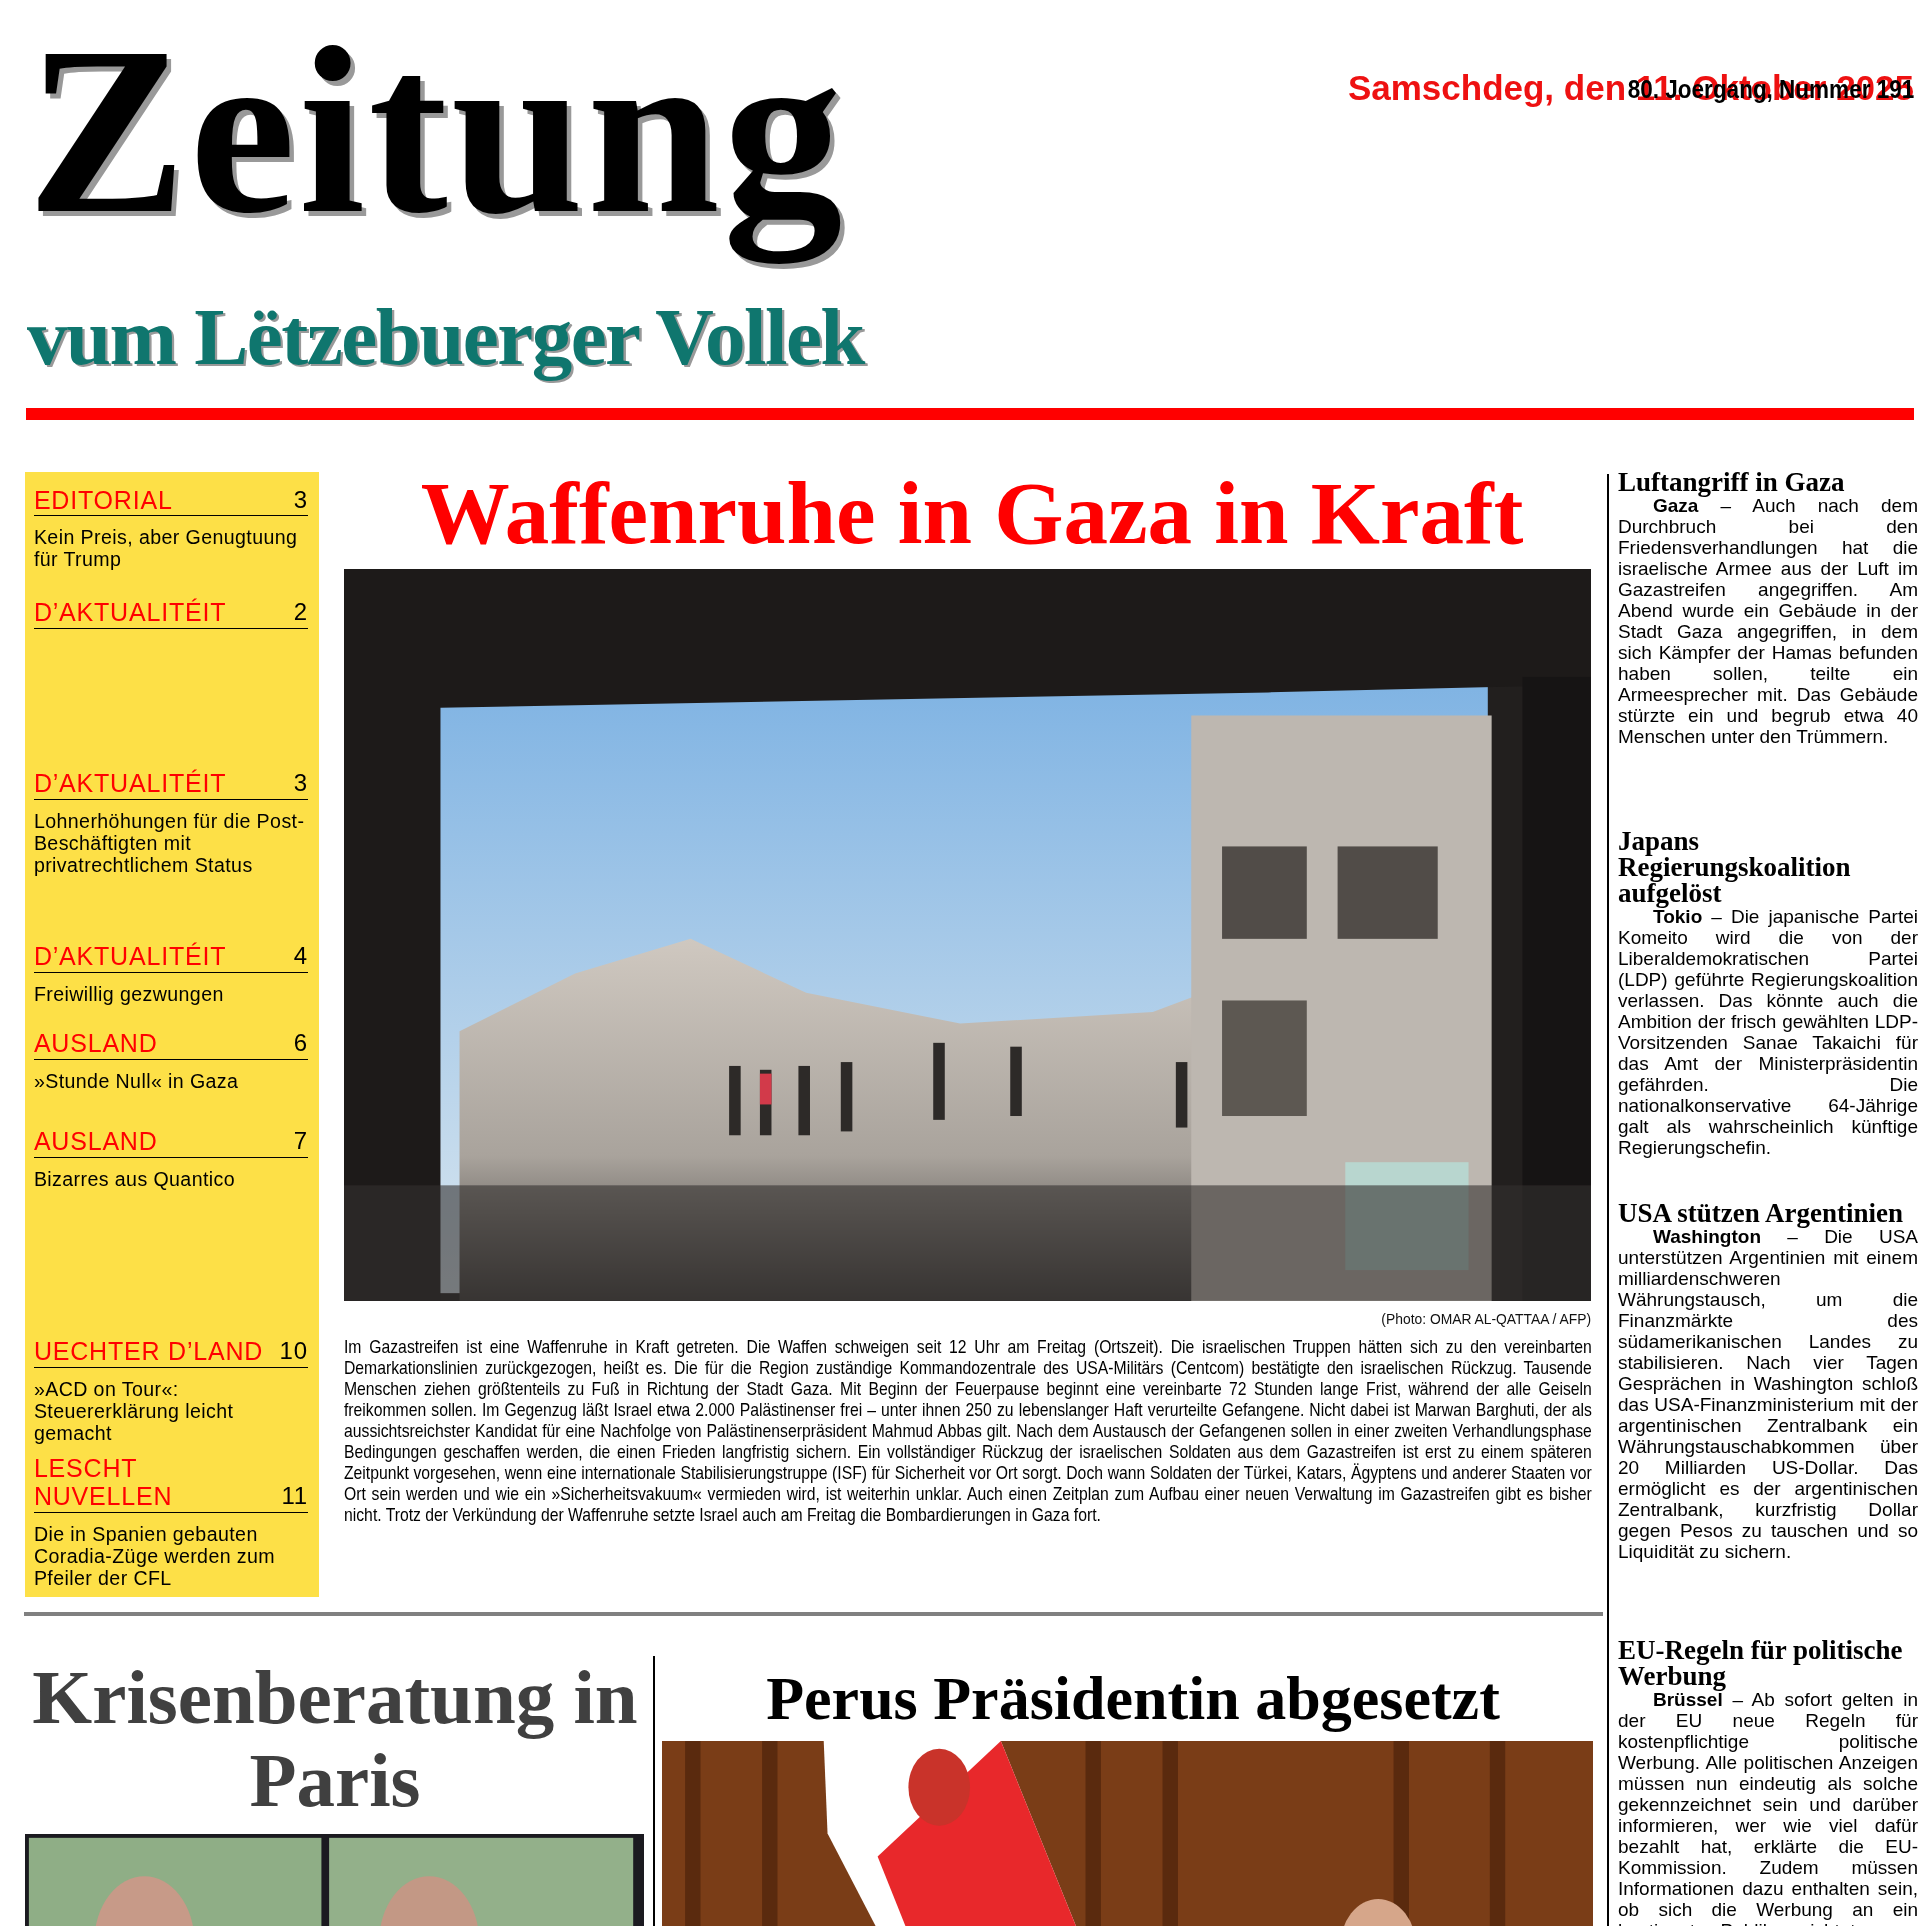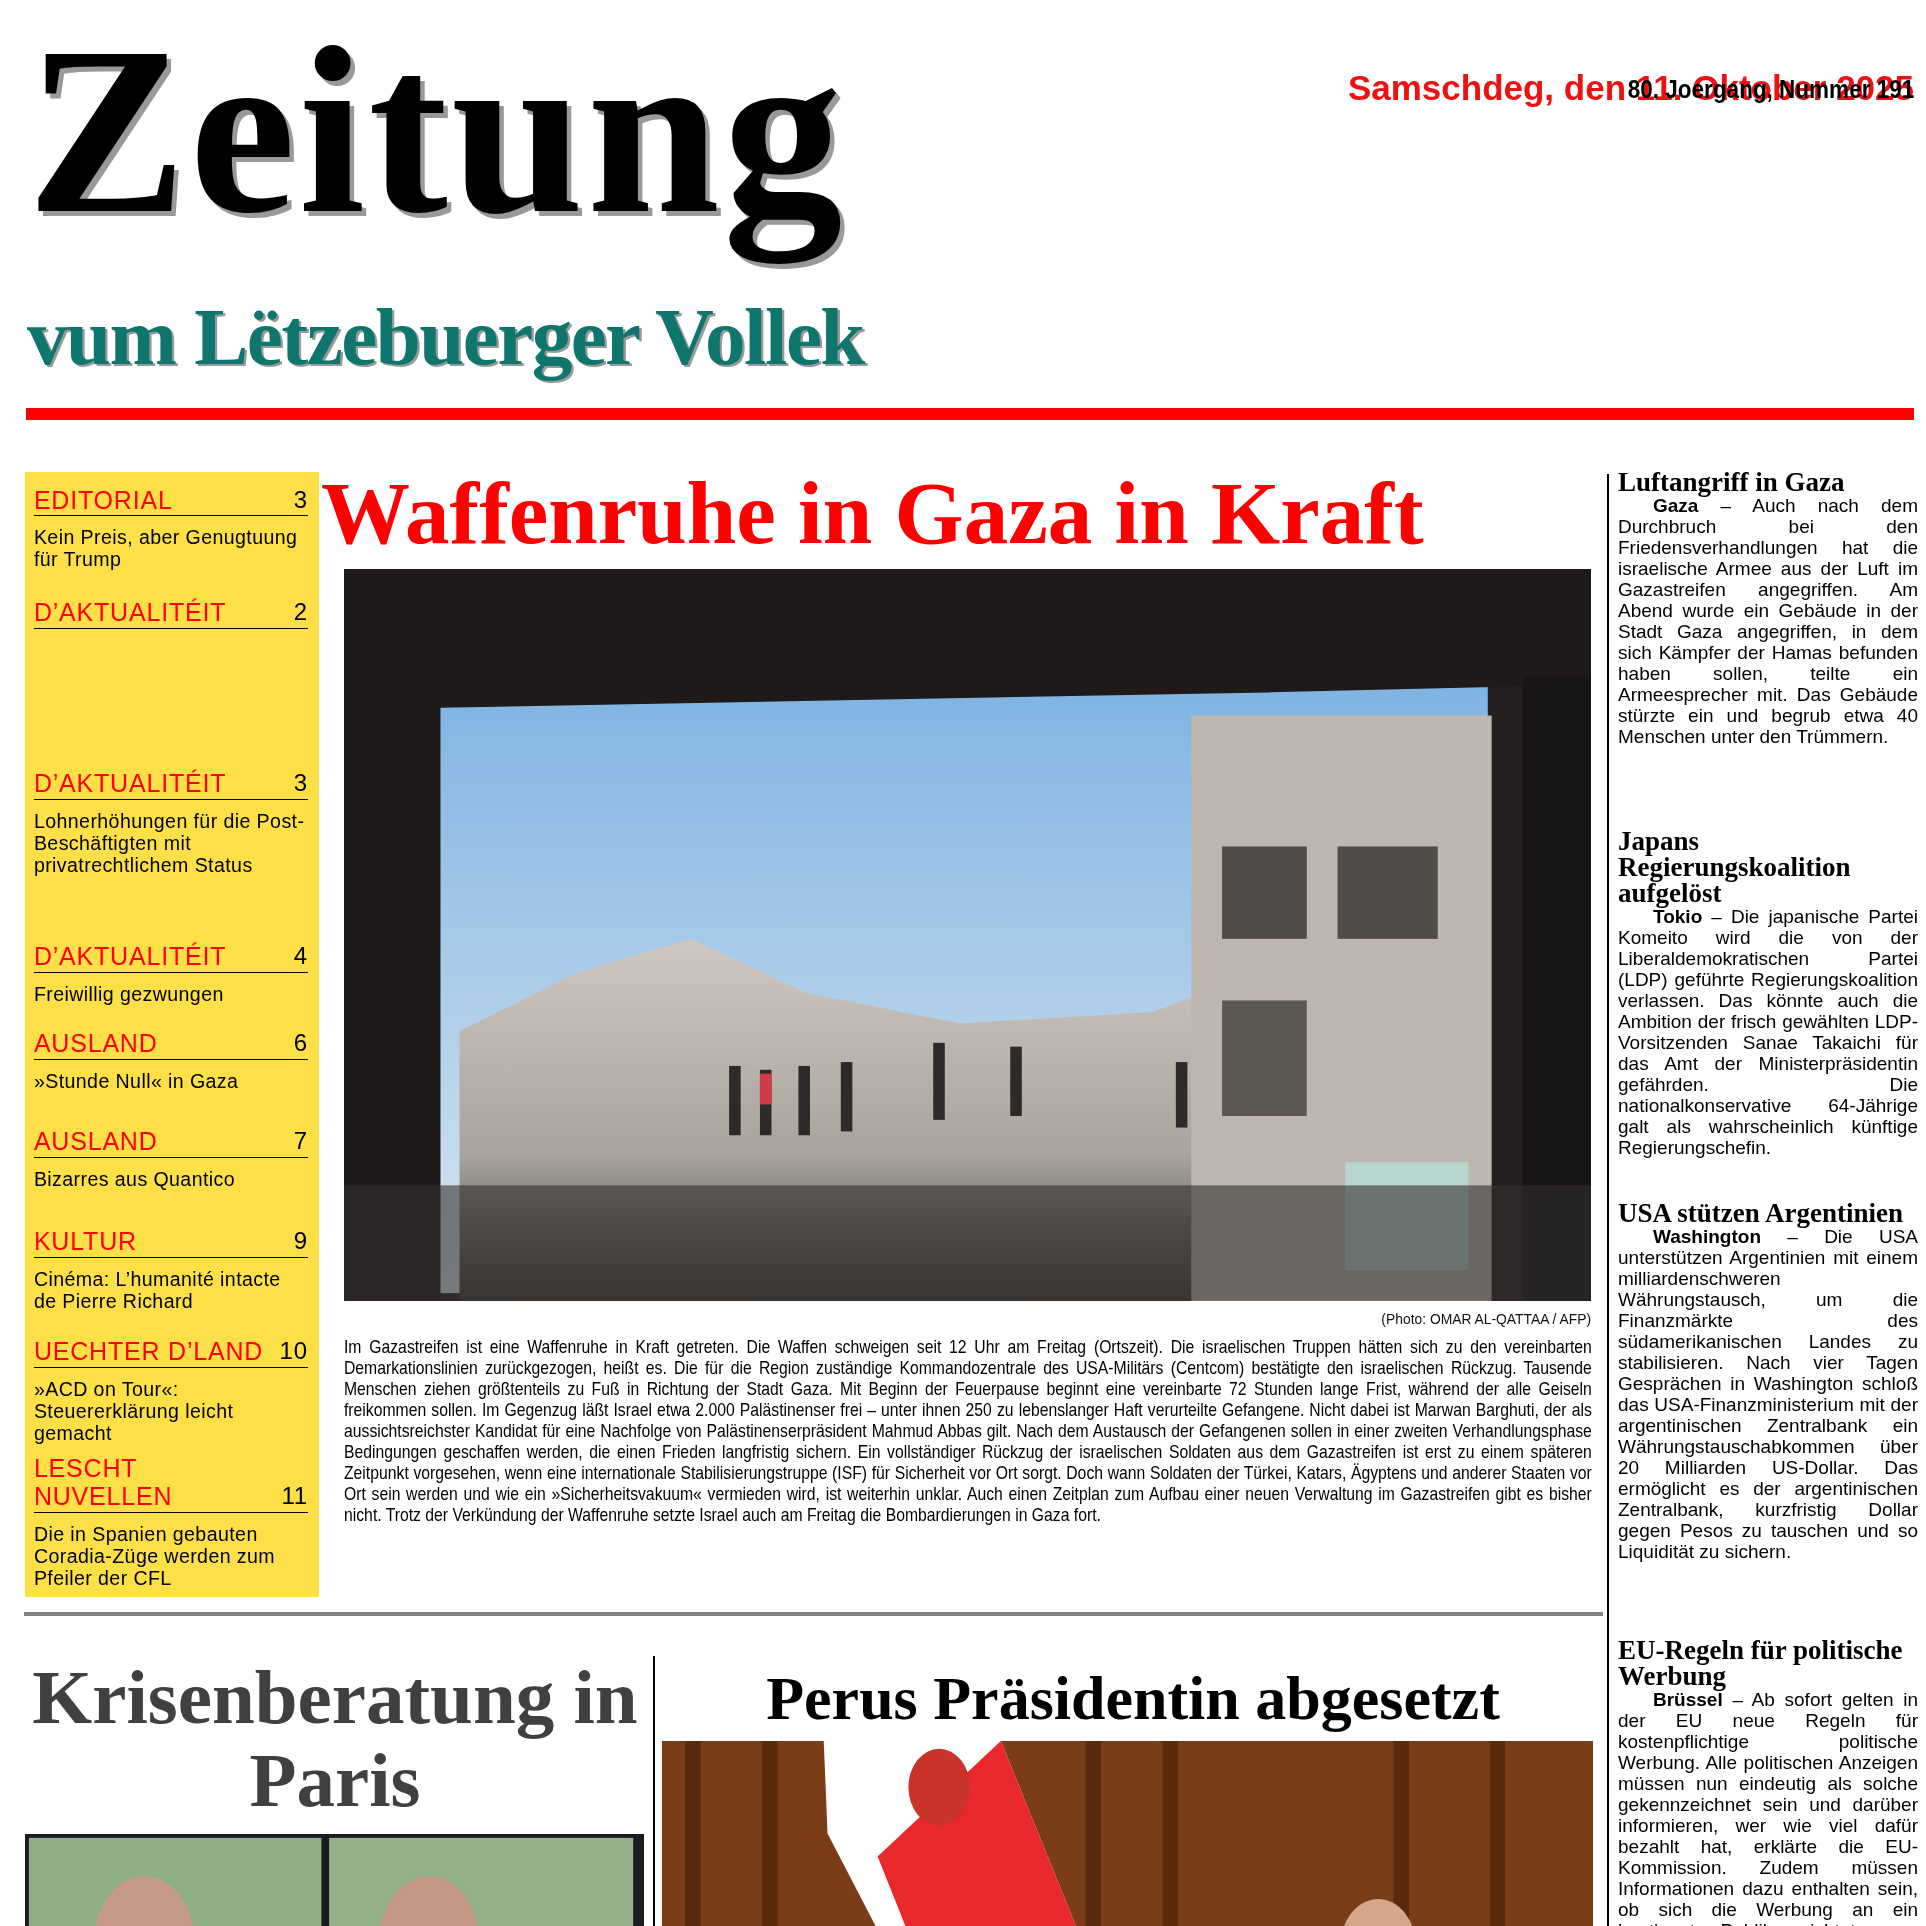--- a/index.html
+++ b/index.html
@@ -15,21 +15,21 @@
 
   
   .toc { left: 25.4px; top: 472px; width: 294px; height: 1125px; background: #fde047; }
   .toc-item { position: absolute; left: 8.5px; width: 274px; }
   .toc-head { display: flex; justify-content: space-between; align-items: flex-end; border-bottom: 1.9px solid #000; padding-bottom: 1.5px; font-size: 25px; color: #ff0000; letter-spacing: 0.8px; line-height: 28px; }
   .toc-head .pg { color: #000; font-size: 24px; }
   .toc-text { font-size: 19.6px; line-height: 22px; letter-spacing: 0.4px; margin-top: 10px; }
   .toc-text p { margin: 0 0 11.6px 0; }
 
   
-  .lead-head { left: 321px; top: 455px; width: 1264px; text-align: left; font-family: "Liberation Serif", serif; font-weight: bold; font-size: 89px; line-height: 116px; color: #ff0000; white-space: nowrap; }
+  .lead-head { left: 340px; top: 455px; width: 1264px; text-align: center; font-family: "Liberation Serif", serif; font-weight: bold; font-size: 89px; line-height: 116px; color: #ff0000; white-space: nowrap; }
   .photo { overflow: hidden; }
   .gaza-photo { left: 344px; top: 569px; width: 1247px; height: 732px; background: #1d1b1b; }
   .credit { font-size: 15.4px; color: #111; text-align: right; white-space: nowrap; transform: scaleX(0.9); transform-origin: right; }
   .body-text { font-size: 17.7px; line-height: 21px; text-align: justify; transform-origin: left top; }
   .lead-body { left: 344px; top: 1337px; width: 1402px; transform: scaleX(0.89); }
   .grey-rule { left: 24px; top: 1612px; width: 1579px; height: 3.9px; background: #808080; }
   .col-rule { left: 1607px; top: 474px; width: 1.5px; height: 2009px; background: #000; }
   .col-rule2 { left: 653px; top: 1656px; width: 1.5px; height: 828px; background: #000; }
 
   
@@ -98,29 +98,20 @@
         <p>»Stunde Null« in Gaza</p>
       </div>
   </div>
   <div class="toc-item" style="top:655px">
     <div class="toc-head">
         <span>AUSLAND</span>
         <span class="pg">7</span>
       </div>
     <div class="toc-text">
         <p>Bizarres aus Quantico</p>
-      </div>
-  </div>
-  <div class="toc-item" style="top:755px">
-    <div class="toc-head">
-        <span>KULTUR</span>
-        <span class="pg">9</span>
-      </div>
-    <div class="toc-text">
-        <p>Cinéma: L’humanité intacte de Pierre Richard</p>
       </div>
   </div>
   <div class="toc-item" style="top:865px">
     <div class="toc-head">
         <span>UECHTER D’LAND</span>
         <span class="pg">10</span>
       </div>
     <div class="toc-text">
         <p>»ACD on Tour«: Steuererklärung leicht gemacht</p>
       </div>

